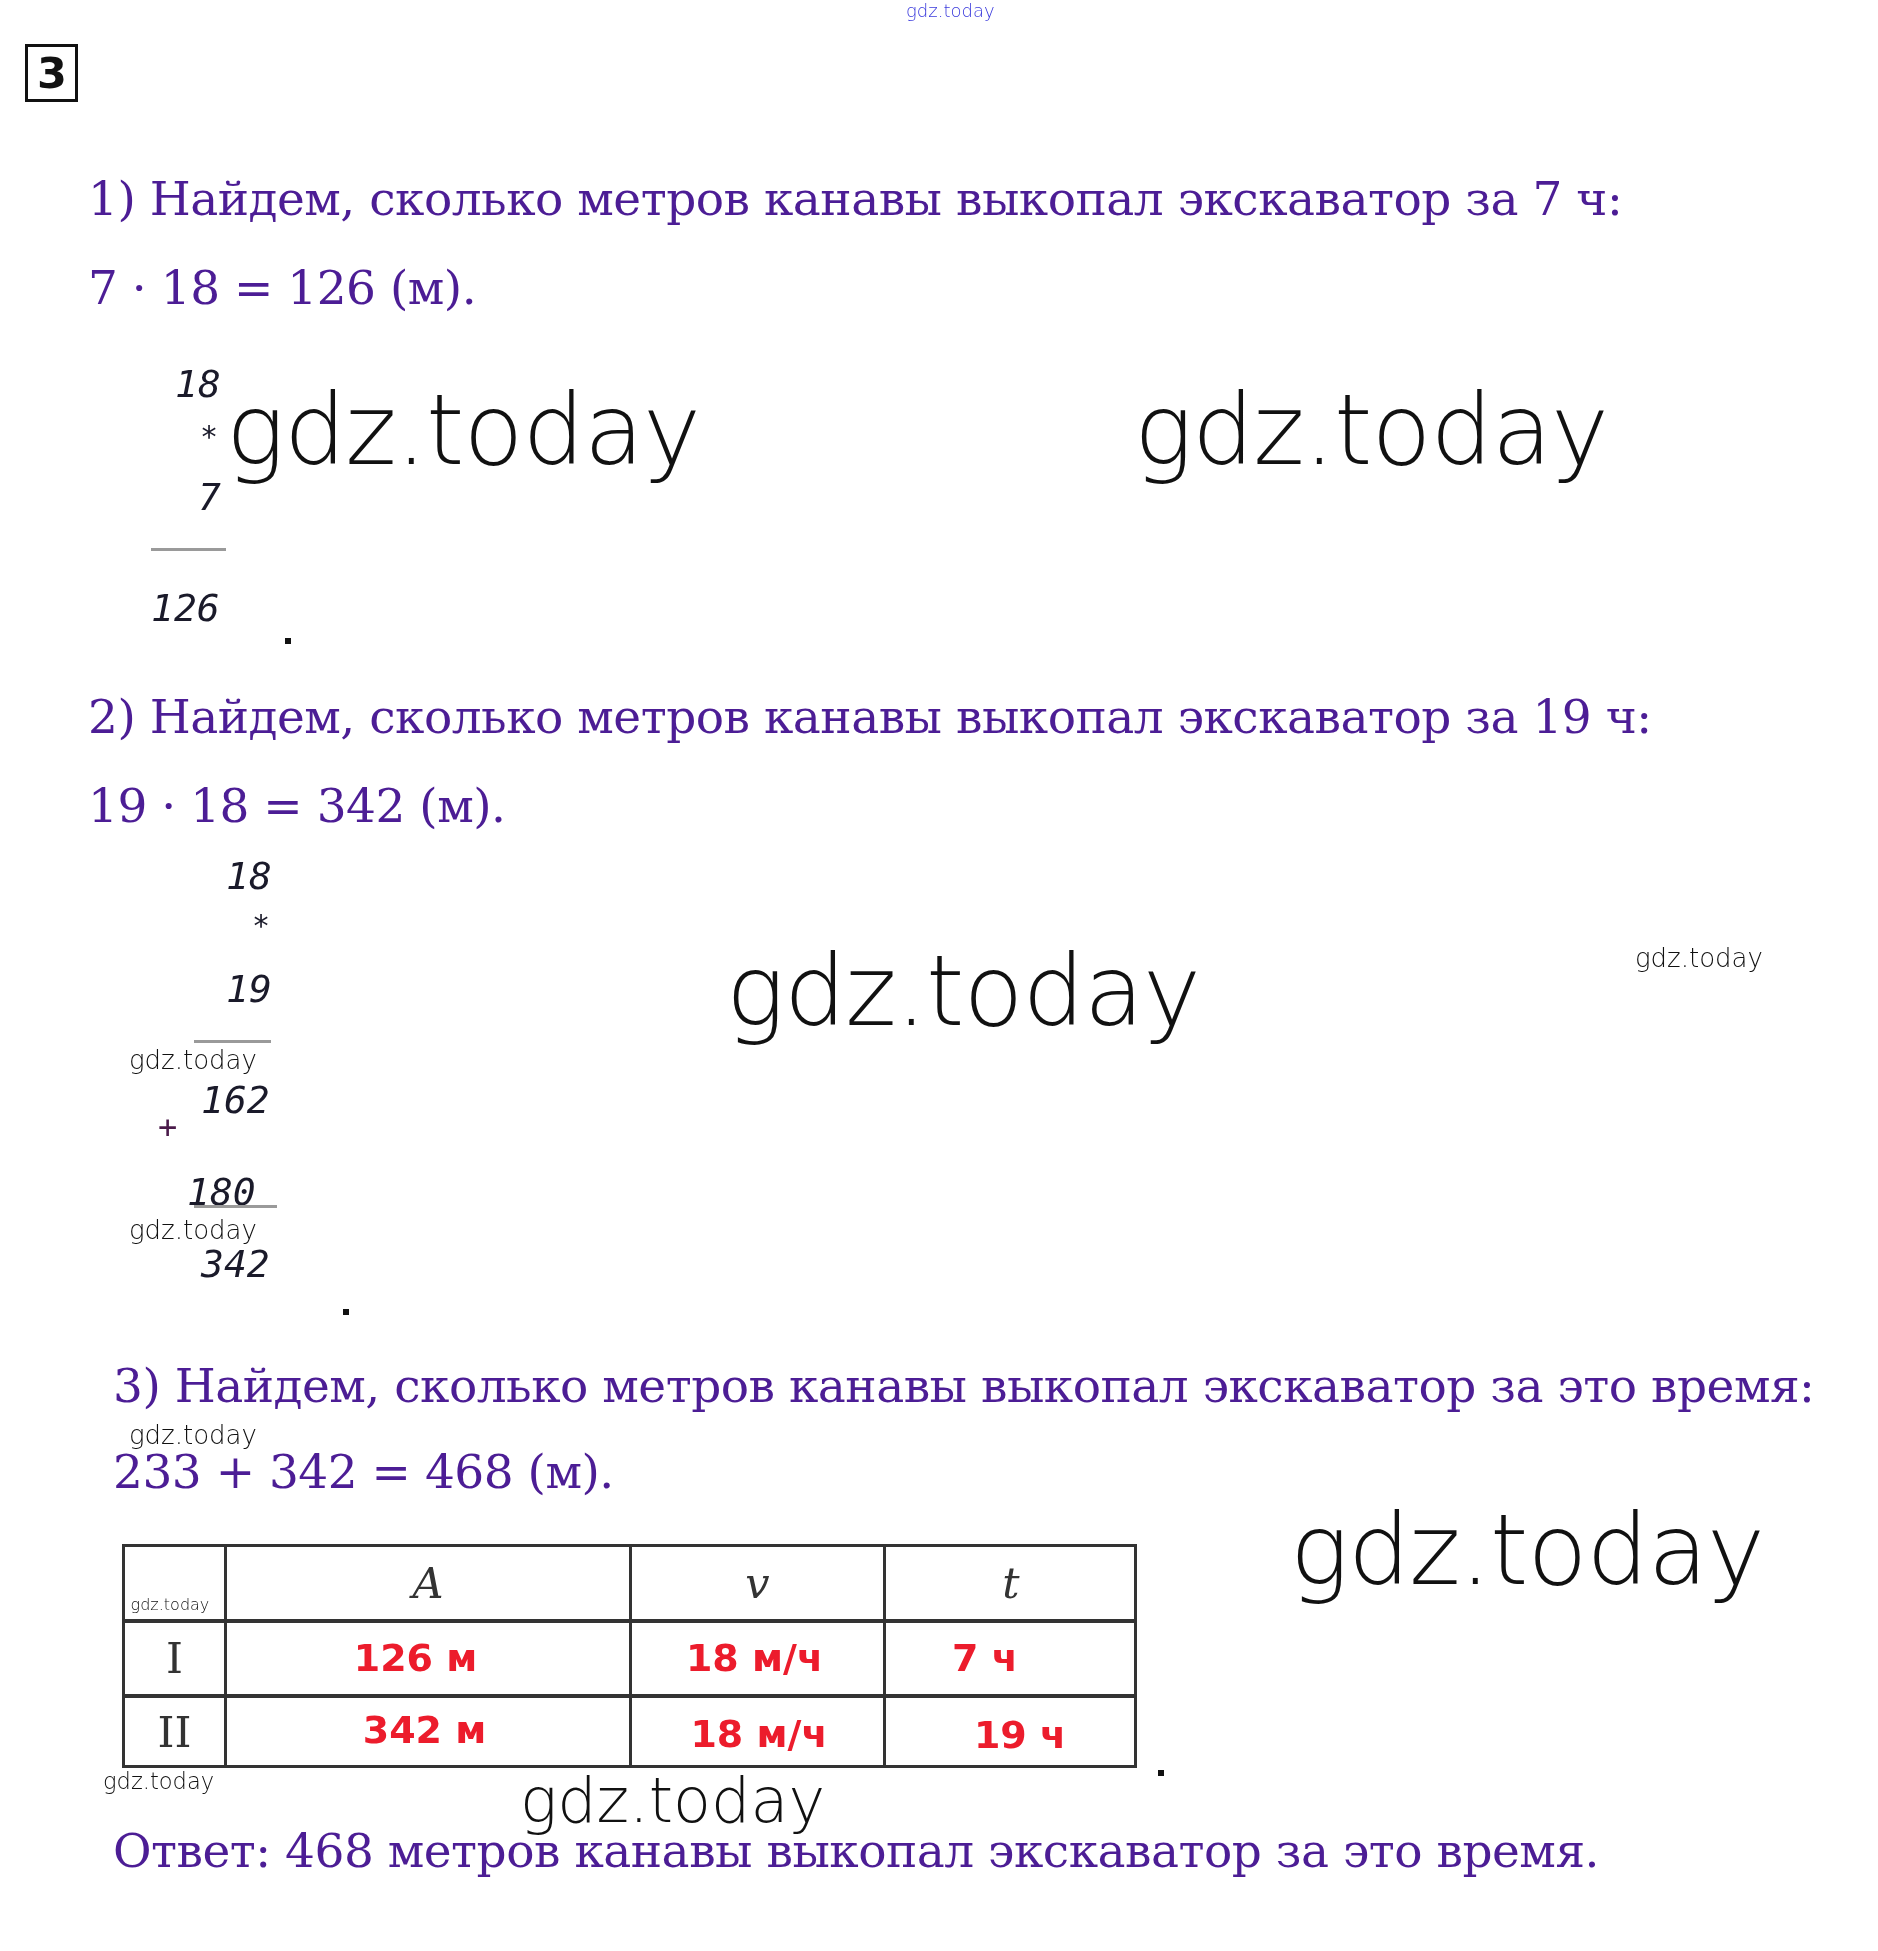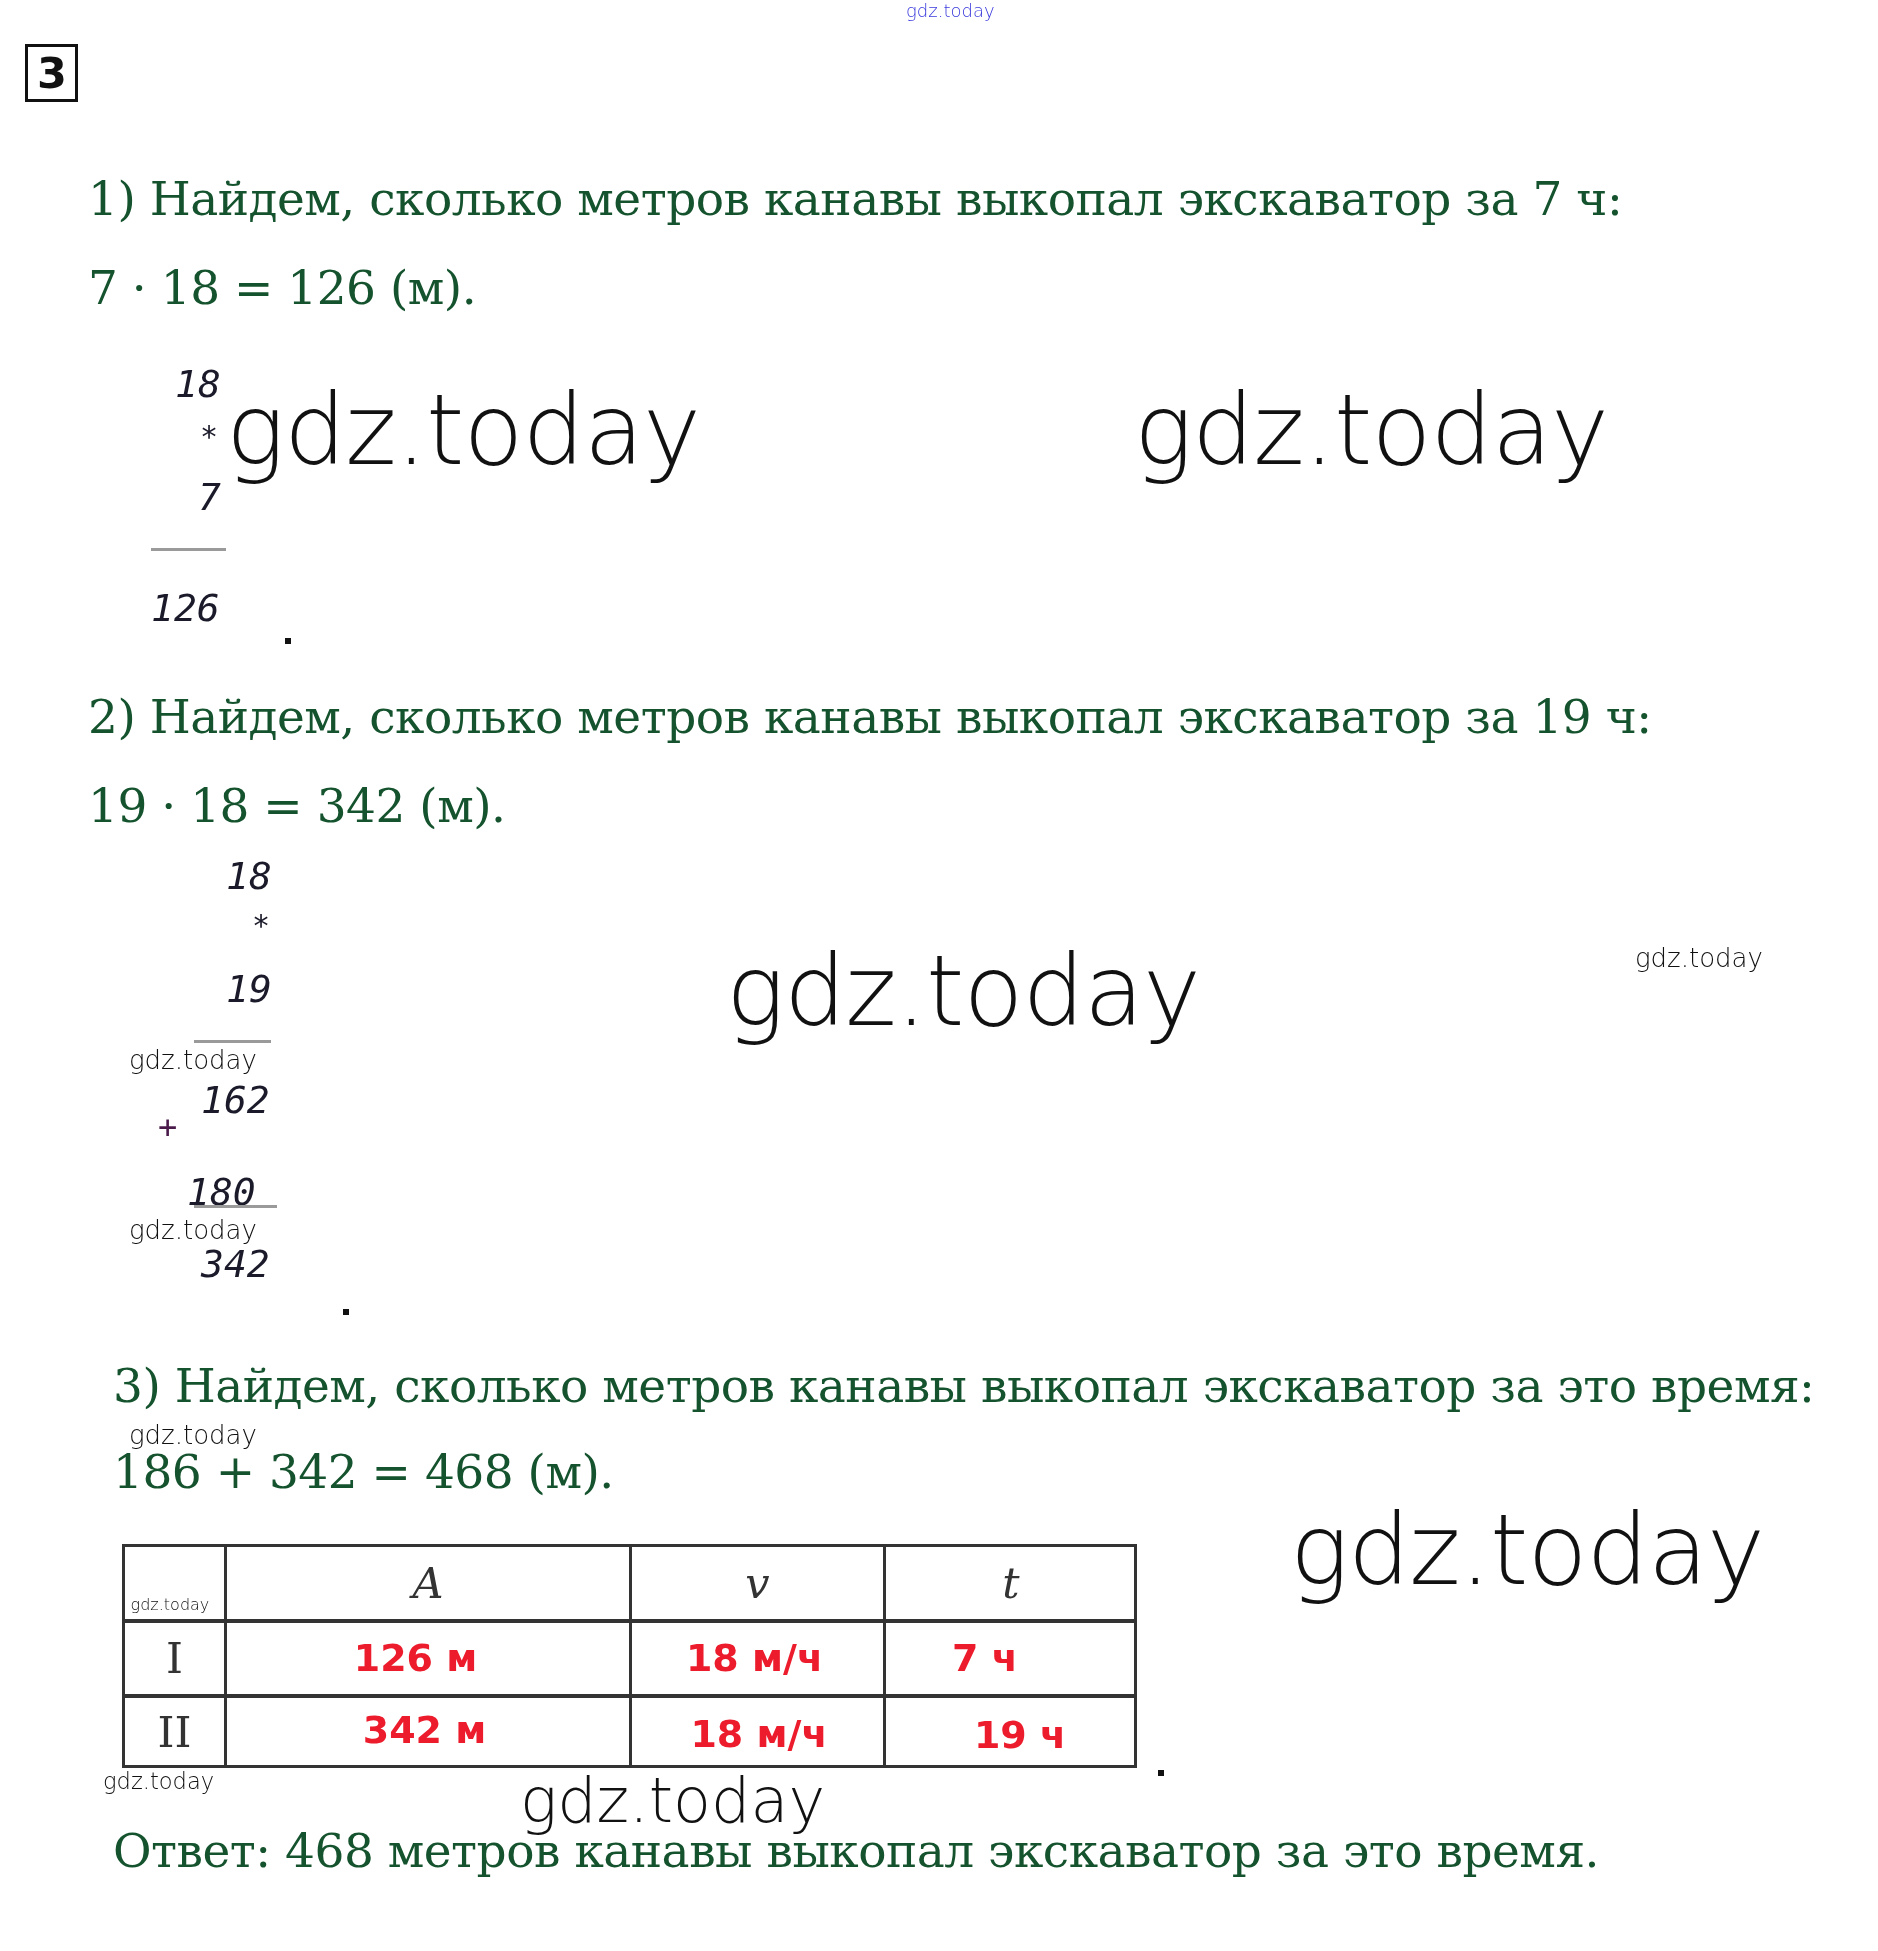--- a/index.html
+++ b/index.html
@@ -1,18 +1,18 @@
 <!DOCTYPE html>
 <html style="font-size:15px"><head>
 <meta charset="utf-8">
 <style>
   html, body { margin: 0; padding: 0; background: #ffffff; }
   body { width: 1879px; height: 1951px; position: relative; overflow: hidden; }
   .abs { position: absolute; white-space: nowrap; }
-  .serif { font-family: "DejaVu Serif", "Liberation Serif", serif; color: #14532d; }
+  .serif { font-family: "DejaVu Serif", "Liberation Serif", serif; color: #4c1d95; }
   .txt { font-size: 47px; line-height: 1; letter-spacing: -0.5px; }
   .mono { font-family: "DejaVu Sans Mono", "Liberation Mono", monospace; font-size: 38px; color: #1a1a2a; line-height: 1; font-style: italic; }
   .wm { font-family: "DejaVu Sans", "Liberation Sans", sans-serif; font-weight: 200; color: #111; line-height: 1; }
   .wm-big { font-size: 98px; letter-spacing: -0.9px; }
   .wm-small { font-size: 26px; }
   .wm-tiny { font-size: 16px; }
   .hr { position: absolute; height: 2.8px; background: #9a9a9a; }
   .dot { position: absolute; width: 5.6px; height: 5.6px; background: #111; }
   .task-box { position: absolute; left: 25.4px; top: 44px; width: 53px; height: 58px; border: 3.8px solid #111; box-sizing: border-box; display: flex; align-items: center; justify-content: center; font-family: "DejaVu Sans", "Liberation Sans", sans-serif; font-weight: bold; font-size: 43px; color: #111; }
   .table { position: absolute; left: 122px; top: 1544px; width: 1015px; height: 224px; border: 3.8px solid #333; box-sizing: border-box; }
@@ -63,21 +63,21 @@
   <div class="dot" style="left:343px;top:1309px;"></div>
 </div>
 
 <div class="abs wm wm-small" style="left:129px;top:1047px;">gdz.today</div>
 <div class="abs wm wm-small" style="left:129px;top:1217px;">gdz.today</div>
 <div class="abs wm wm-big" style="left:726px;top:942px;">gdz.today</div>
 <div class="abs wm wm-small" style="left:1635px;top:945px;">gdz.today</div>
 
 <div class="abs serif txt" style="left:113px;top:1362px;">3) Найдем, сколько метров канавы выкопал экскаватор за это время:</div>
 <div class="abs wm wm-small" style="left:129px;top:1422px;">gdz.today</div>
-<div class="abs serif txt" style="left:113px;top:1448px;">186 + 342 = 468 (м).</div>
+<div class="abs serif txt" style="left:113px;top:1448px;">233 + 342 = 468 (м).</div>
 
 <div class="table">
   <div class="vline" style="left:99px;"></div>
   <div class="vline" style="left:504px;"></div>
   <div class="vline" style="left:758px;"></div>
   <div class="hline" style="top:72px;"></div>
   <div class="hline" style="top:147px;"></div>
 
   <div class="cell" style="left:0;top:0;width:99px;height:72px;">
     <span class="wm wm-tiny" style="position:absolute;left:5.6px;bottom:5.6px;">gdz.today</span>

